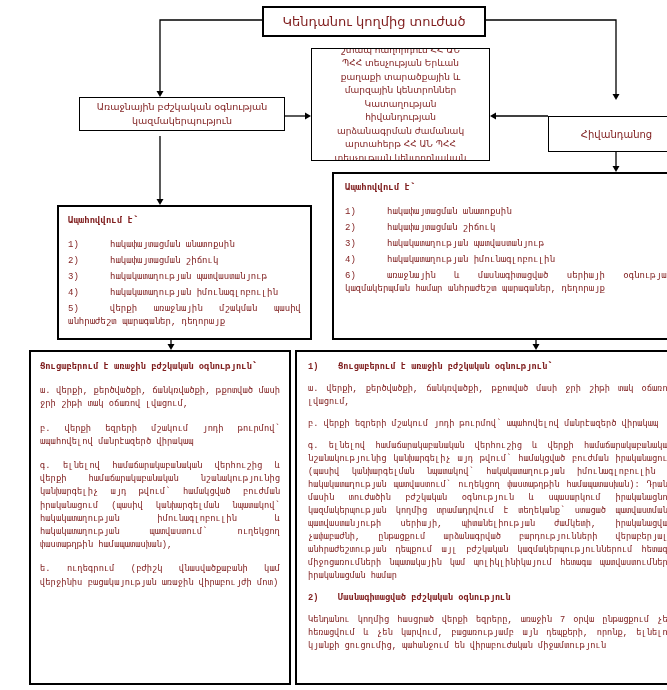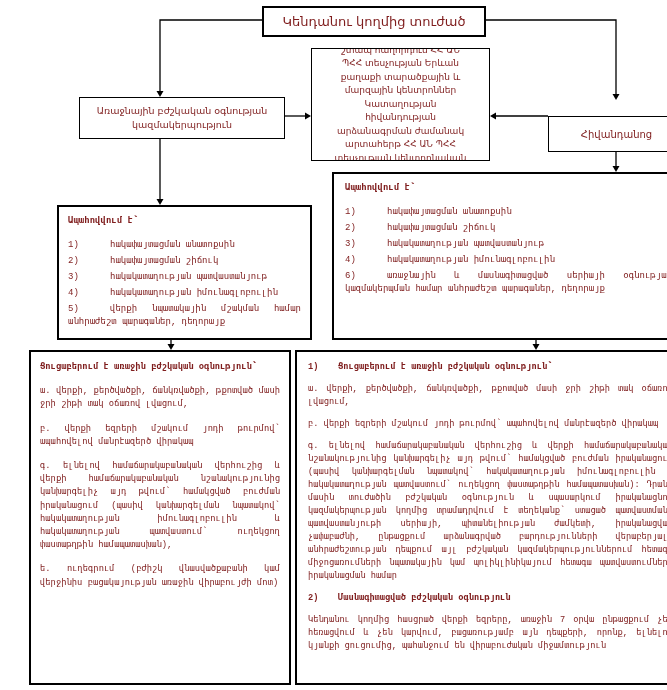--- a/index.html
+++ b/index.html
@@ -8,21 +8,21 @@
     font-family:"DejaVu Sans",sans-serif;color:#7f1d1d;overflow:hidden;margin-left:24px;
   }
   .arrows{position:absolute;left:0;top:0;width:667px;height:690px;pointer-events:none;}
   .box{position:absolute;border:1px solid #000;background:#fff;box-sizing:border-box;overflow:hidden;}
   .thick{border-width:2px;font-family:Liberation Mono, monospace;}
   .center{display:flex;align-items:center;justify-content:center;text-align:center;}
   .bold{font-weight:bold;}
 
   #title-box{left:238px;top:6px;width:224px;height:31px;font-size:13px;border-width:2px;}
   #report-box{left:287px;top:48px;width:179px;height:113px;font-size:9px;line-height:13.5px;padding:3px 21px;}
-  #primary-box{left:55px;top:97px;width:206px;height:42px;font-size:9.5px;line-height:14px;padding:2px 8px;}
+  #primary-box{left:55px;top:97px;width:206px;height:34px;font-size:9.5px;line-height:14px;padding:2px 8px;}
   #hospital-box{left:524px;top:116px;width:137px;height:36px;font-size:10px;}
 
   #left-supply-box{left:33px;top:205px;width:255px;height:135px;padding:8px 9px;font-size:9px;line-height:13px;}
   #right-supply-box{left:308px;top:172px;width:353px;height:168px;padding:8px 11px;font-size:9px;line-height:13px;}
   .supply-hdr{margin:0 0 11px 0;}
   .li{margin:0 0 3px 0;text-align:justify;}
   .num{display:inline-block;width:42px;}
   .num-sm{display:inline-block;width:30px;}
 
   #left-aid-box{left:5px;top:350px;width:262px;height:335px;padding:9px 9px;font-size:8.8px;line-height:13.2px;text-align:justify;}
@@ -74,21 +74,21 @@
   <div id="hospital-box" class="box center">
     <span>Հիվանդանոց</span>
   </div>
 
   <div id="left-supply-box" class="box thick">
     <div class="supply-hdr bold">Ապահովվում է՝</div>
     <div class="li"><span class="num">1)</span><span>հակափայտացման անատոքսին</span></div>
     <div class="li"><span class="num">2)</span><span>հակափայտացման շիճուկ</span></div>
     <div class="li"><span class="num">3)</span><span>հակակատաղության պատվաստանյութ</span></div>
     <div class="li"><span class="num">4)</span><span>հակակատաղության իմունագլոբուլին</span></div>
-    <div class="li"><span class="num">5)</span><span>վերքի նպատակային մշակման համար անհրաժեշտ պարագաներ, դեղորայք</span></div>
+    <div class="li"><span class="num">5)</span><span>վերքի առաջնային մշակման պասիվ անհրաժեշտ պարագաներ, դեղորայք</span></div>
   </div>
 
   <div id="right-supply-box" class="box thick">
     <div class="supply-hdr bold">Ապահովվում է՝</div>
     <div class="li"><span class="num">1)</span><span>հակափայտացման անատոքսին</span></div>
     <div class="li"><span class="num">2)</span><span>հակափայտացման շիճուկ</span></div>
     <div class="li"><span class="num">3)</span><span>հակակատաղության պատվաստանյութ</span></div>
     <div class="li"><span class="num">4)</span><span>հակակատաղության իմունագլոբուլին</span></div>
     <div class="li"><span class="num">6)</span><span>առաջնային և մասնագիտացված սերիայի օգնության կազմակերպման համար անհրաժեշտ պարագաներ, դեղորայք</span></div>
   </div>

